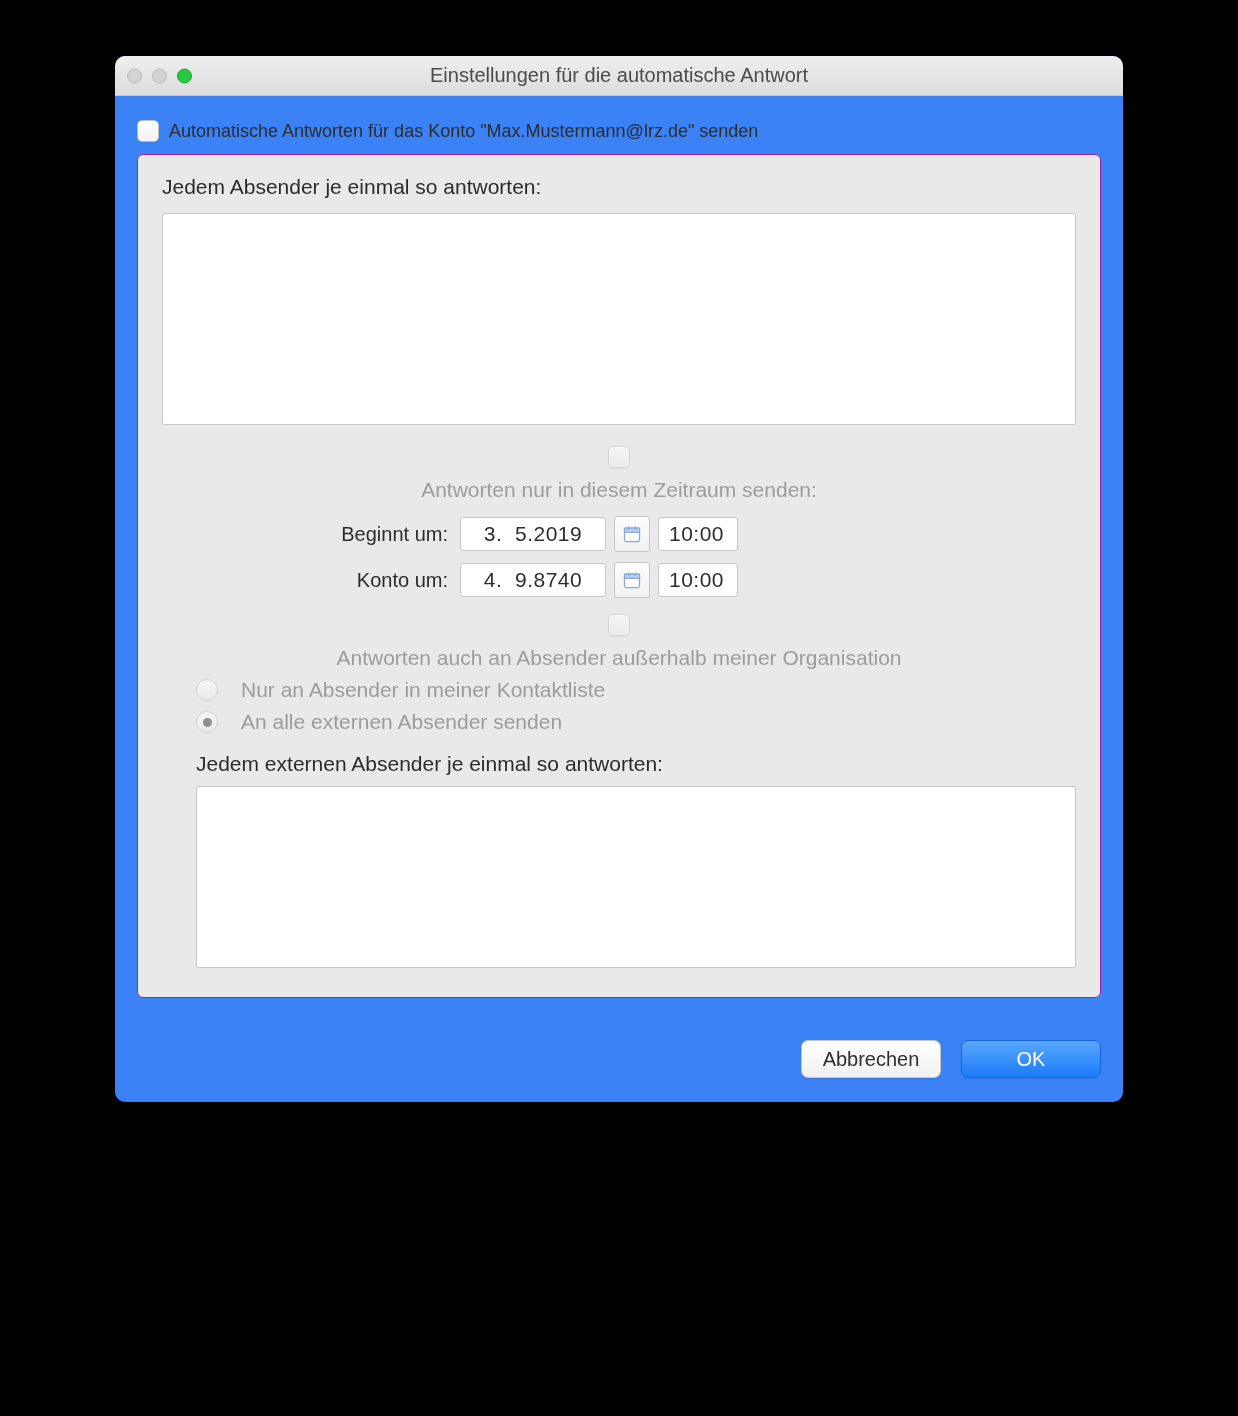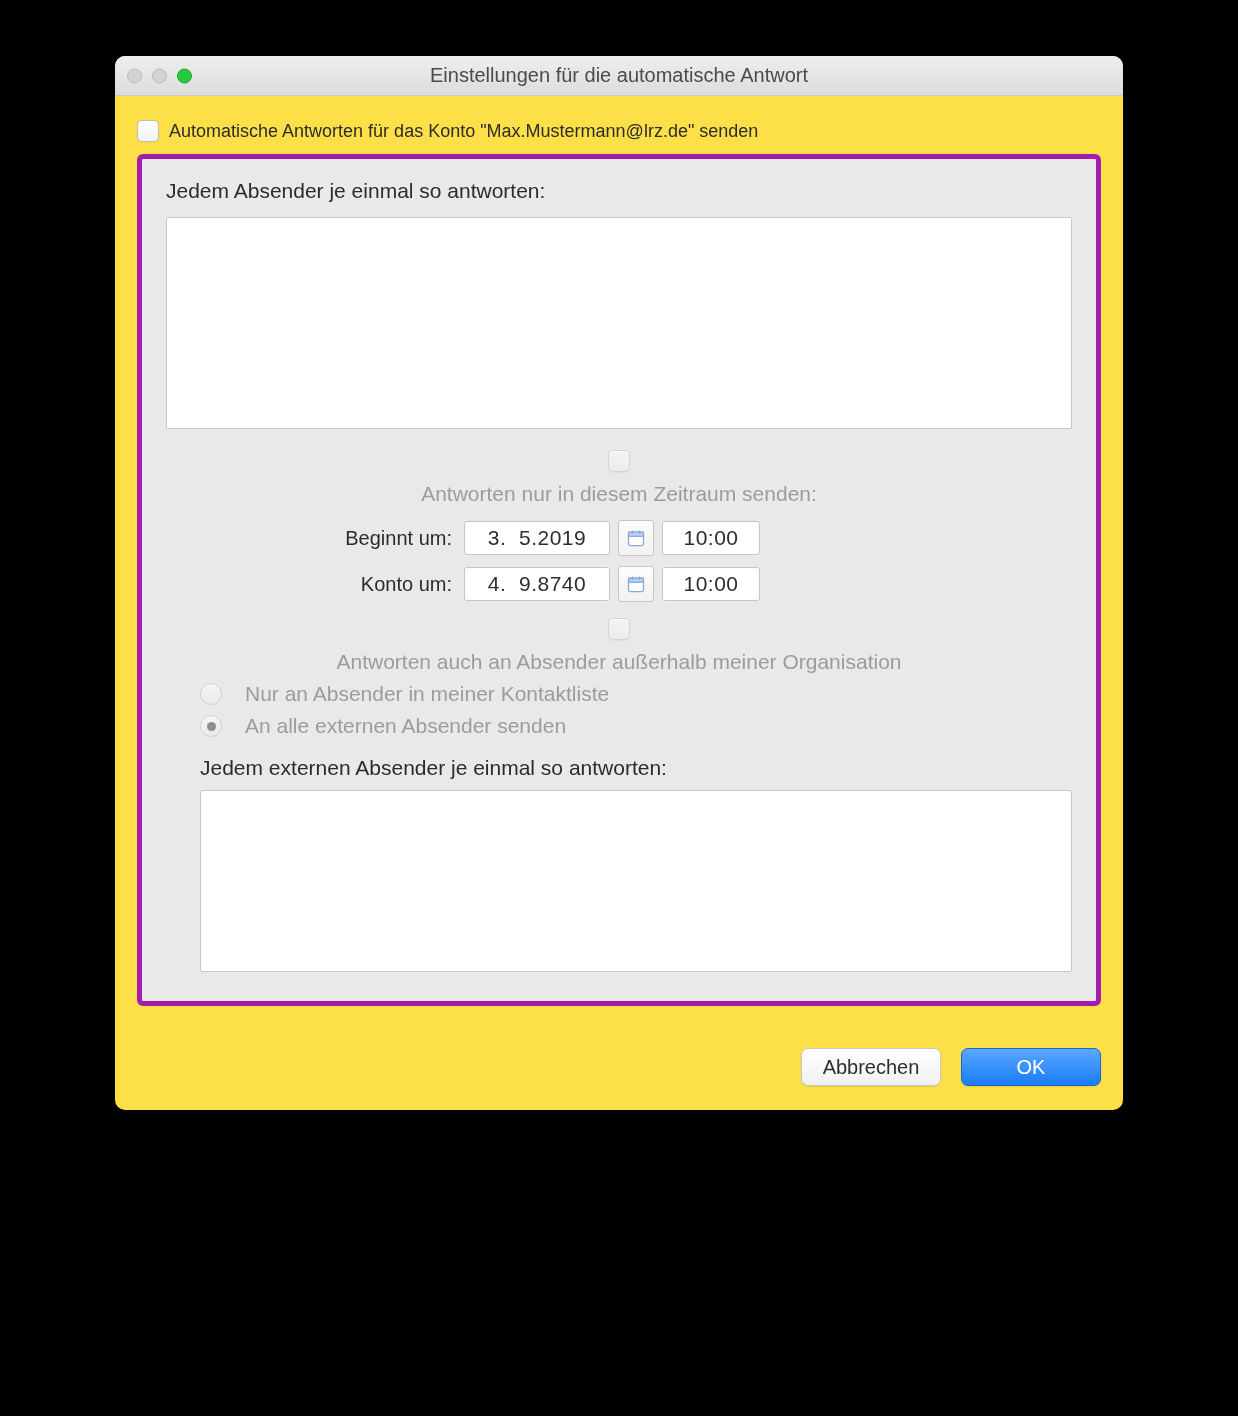--- a/index.html
+++ b/index.html
@@ -9,21 +9,21 @@
     font-family: -apple-system, "Helvetica Neue", Helvetica, Arial, sans-serif;
     font-size: 20px;
     color: #333;
     display: flex;
     align-items: flex-start;
     justify-content: center;
   }
   .window {
     width: 1008px;
     margin-top: 56px;
-    background: #fde047;
+    background: #3b82f6;
     border-radius: 10px;
     box-shadow: 0 18px 60px rgba(0,0,0,0.6), 0 0 0 1px rgba(0,0,0,0.25);
     overflow: hidden;
   }
   .titlebar {
     height: 40px;
     background: linear-gradient(#efefef, #dcdcdc);
     border-bottom: 1px solid #c9c9c9;
     display: flex;
     align-items: center;
@@ -68,21 +68,21 @@
     border: 1px solid #bdbdbd;
     box-shadow: inset 0 1px 0 #fff, 0 1px 1px rgba(0,0,0,0.05);
     flex-shrink: 0;
   }
   .checkbox.disabled {
     background: linear-gradient(#f4f4f4, #ececec);
     border-color: #d4d4d4;
   }
   .panel {
     background: #e9e9e9;
-    border: 5px solid #a21caf;
+    border: 1px solid #a21caf;
     border-radius: 6px;
     padding: 20px 24px 24px 24px;
   }
   .section-label {
     font-size: 21px;
     color: #2c2c2c;
     margin-bottom: 14px;
   }
   .textarea {
     width: 100%;
@@ -127,21 +127,21 @@
     background: #fff;
     border: 1px solid #c6c6c6;
     border-radius: 3px;
     font-size: 21px;
     color: #2e2e2e;
     padding: 4px 10px;
     font-family: inherit;
     letter-spacing: 0.5px;
   }
   .date-field { width: 146px; text-align: center; white-space: pre; }
-  .time-field { width: 98px; text-align: center; }
+  .time-field { width: 80px; text-align: left; }
   .cal-btn {
     width: 36px; height: 36px;
     border: 1px solid #c6c6c6;
     border-radius: 3px;
     background: linear-gradient(#fdfdfd,#f1f1f1);
     display: flex;
     align-items: center;
     justify-content: center;
     cursor: default;
   }

